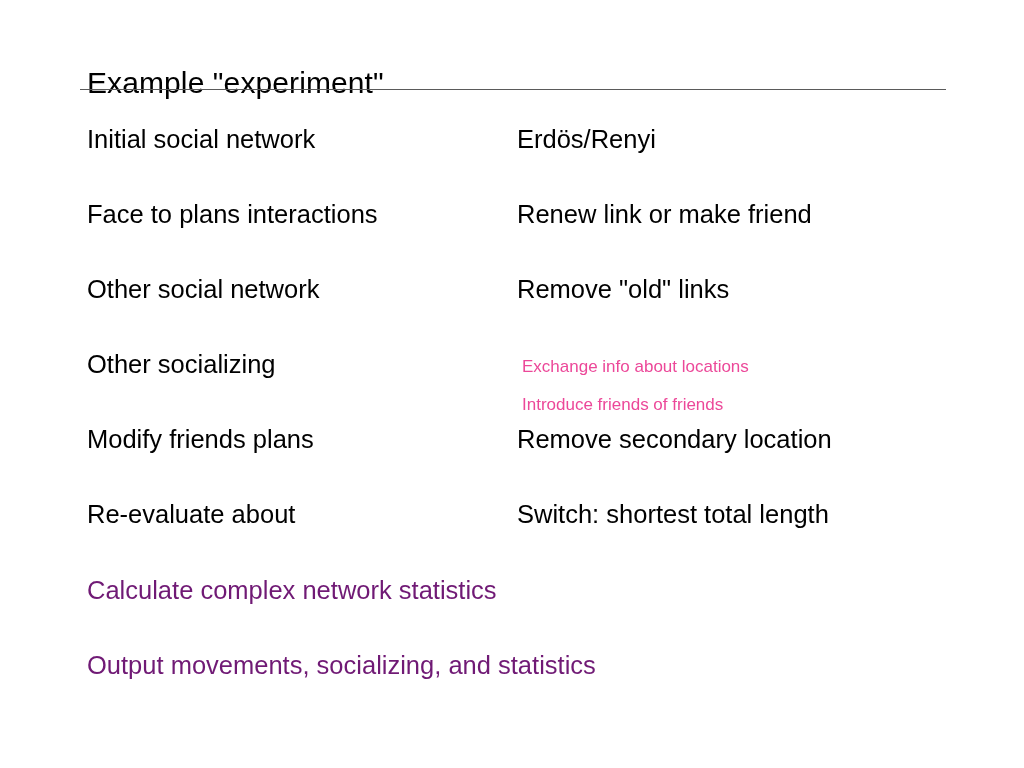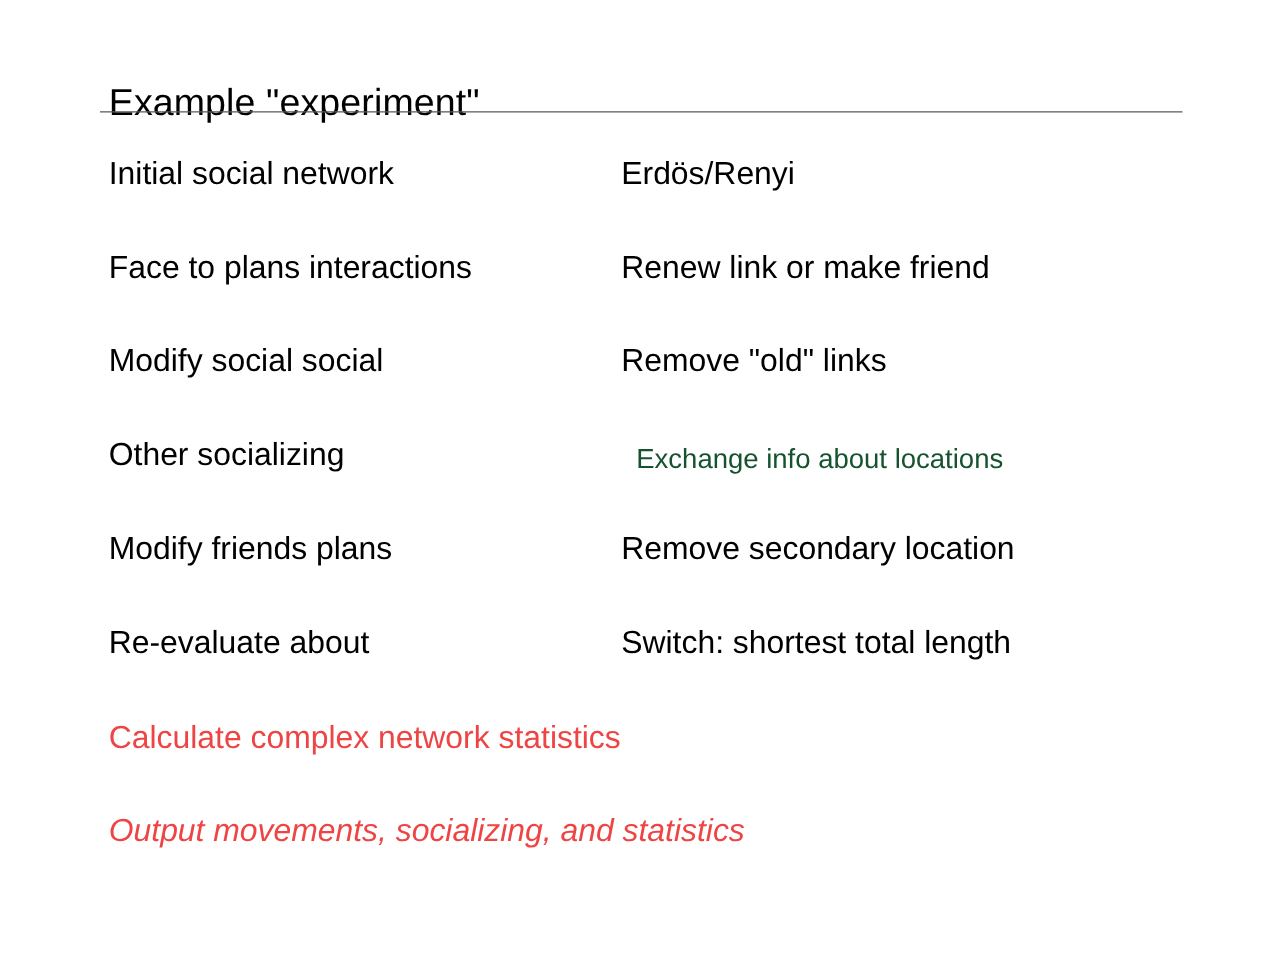--- a/index.html
+++ b/index.html
@@ -63,39 +63,39 @@
 
   .cell {
     position: absolute;
     font-size: 25.5px;
     line-height: 33px;
     color: #000000;
     white-space: nowrap;
   }
 
   .cell.left  { left: 87px; }
-  .cell.right { left: 497px; }
+  .cell.right { left: 517px; }
 
   .sublines {
     position: absolute;
-    left: 509px;
-    font-size: 22px;
+    left: 522px;
+    font-size: 17px;
     line-height: 37.5px;
-    color: #14532d;
+    color: #ec4899;
     white-space: nowrap;
   }
   .sublines .subline { display: block; }
 
   
   .footer-line {
     position: absolute;
     left: 87px;
     font-size: 25.5px;
     line-height: 33px;
-    color: #ef4444;
+    color: #701a75;
     white-space: nowrap;
   }
 </style>
 </head>
 <body>
 
 <div class="slide">
 
   <h1 class="slide-title">Example "experiment"</h1>
 
@@ -107,39 +107,40 @@
       <span class="cell left">Initial social network</span>
       <span class="cell right">Erdös/Renyi</span>
     </div>
 
     <div class="row" style="top:198px;">
       <span class="cell left">Face to plans interactions</span>
       <span class="cell right">Renew link or make friend</span>
     </div>
 
     <div class="row" style="top:273px;">
-      <span class="cell left">Modify social social</span>
+      <span class="cell left">Other social network</span>
       <span class="cell right">Remove "old" links</span>
     </div>
 
     <div class="row" style="top:348px;">
       <span class="cell left">Other socializing</span>
       <span class="sublines" style="top:0px;">
         <span class="subline">Exchange info about locations</span>
+        <span class="subline">Introduce friends of friends</span>
       </span>
     </div>
 
     <div class="row" style="top:423px;">
       <span class="cell left">Modify friends plans</span>
       <span class="cell right">Remove secondary location</span>
     </div>
 
     <div class="row" style="top:498px;">
       <span class="cell left">Re-evaluate about</span>
       <span class="cell right">Switch: shortest total length</span>
     </div>
 
     <div class="footer-line" style="top:574px;">Calculate complex network statistics</div>
 
-    <div class="footer-line" style="top:649px;font-style:italic;">Output movements, socializing, and statistics</div>
+    <div class="footer-line" style="top:649px;">Output movements, socializing, and statistics</div>
 
   </div>
 </div>
 
 </body></html>

